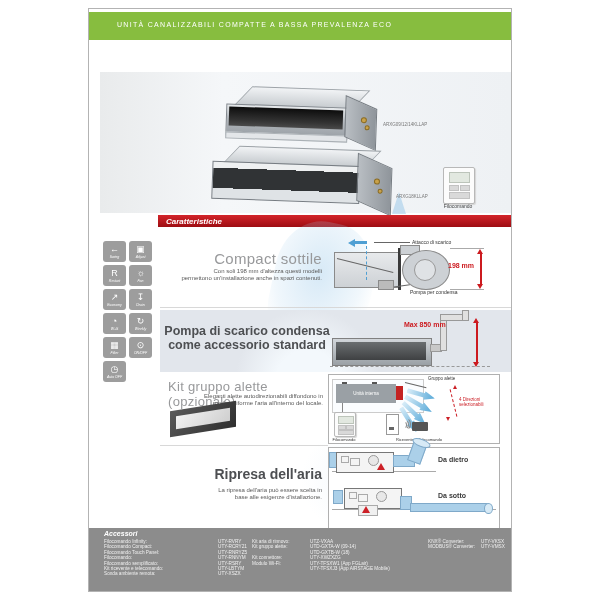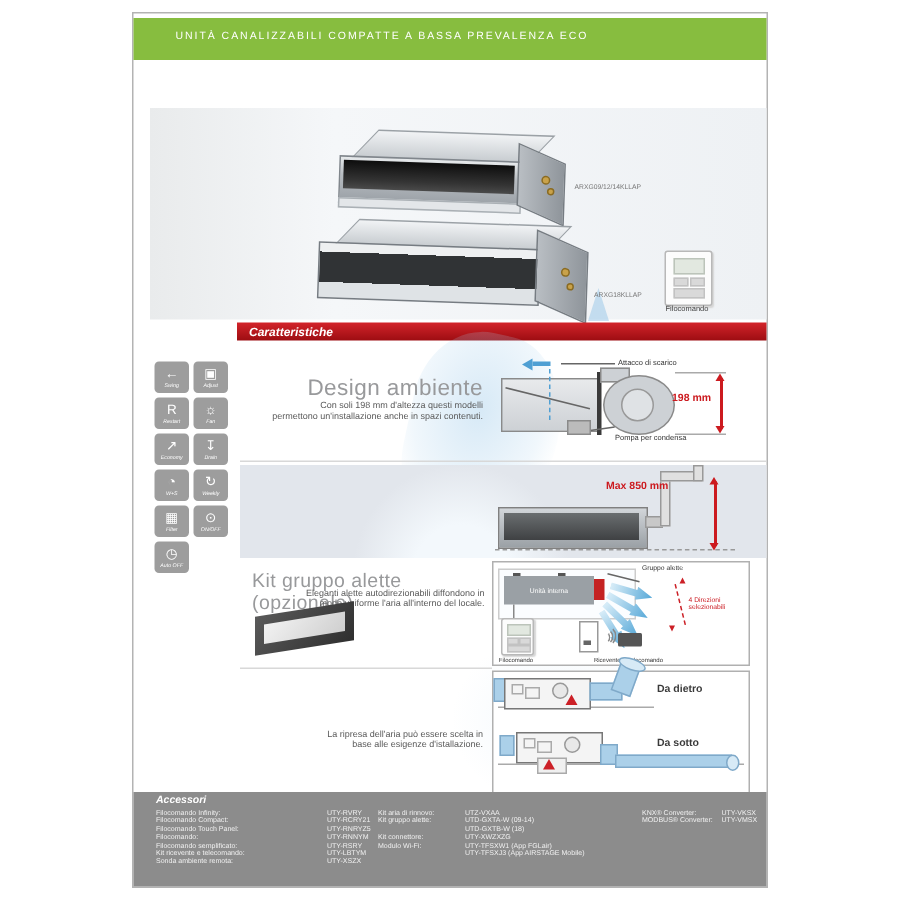--- a/index.html
+++ b/index.html
@@ -204,21 +204,21 @@
       <div class="fi">
         <span class="g">⊙</span>
         <span class="l">ON/OFF</span>
       </div>
       <div class="fi">
         <span class="g">◷</span>
         <span class="l">Auto OFF</span>
       </div>
     </div>
 
-  <div class="h-light" style="left:165px;top:250px;width:157px;text-align:right;font-size:15px;">Design ambiente</div>
+  <div class="h-light" style="left:165px;top:250px;width:157px;text-align:right;font-size:15px;">Compact sottile</div>
   <div class="body-txt" style="left:165px;top:268px;width:157px;">
     <span>Con soli 198 mm d'altezza questi modelli</span><br>
     <span>permettono un'installazione anche in spazi contenuti.</span>
   </div>
 
   <div>
     <div class="abs" style="left:334px;top:252px;width:64px;height:34px;border:1px solid #8a8a8a;background:linear-gradient(180deg,#e8eaec,#cdd1d5);"></div>
     <div class="pline" style="left:337px;top:258px;width:58px;transform:rotate(14deg);"></div>
     <div class="abs" style="left:398px;top:248px;width:3px;height:42px;background:#3a3a3a;"></div>
     <div class="abs" style="left:400px;top:245px;width:18px;height:8px;border:1px solid #8a8a8a;background:#cdd1d5;"></div>
@@ -241,20 +241,24 @@
       <div class="up"></div>
         <div class="ln"></div>
         <div class="dn"></div>
     </div>
     <div class="rlabel" style="left:448px;top:262px;">198 mm</div>
   </div>
 
   <div class="divider" style="left:160px;top:307px;width:351px;"></div>
 
   <div class="band2"></div>
+  <div class="h-dark" style="left:162px;top:325px;width:170px;text-align:center;font-size:12.5px;line-height:13.5px;">
+    <span>Pompa di scarico condensa</span><br>
+    <span>come accessorio standard</span>
+  </div>
   <div>
     <div class="abs" style="left:332px;top:338px;width:98px;height:26px;border:1px solid #808archives;border:1px solid #808080;background:linear-gradient(180deg,#d2d6da,#9aa0a5);"></div>
     <div class="abs" style="left:336px;top:342px;width:90px;height:18px;background:linear-gradient(180deg,#6a6e70,#3f4143);"></div>
     <div class="abs" style="left:430px;top:344px;width:10px;height:6px;border:1px solid #999;background:#c8c8c8;"></div>
     <div class="abs" style="left:440px;top:318px;width:5px;height:31px;border:1px solid #999;background:#e0e0e0;"></div>
     <div class="abs" style="left:440px;top:314px;width:26px;height:5px;border:1px solid #999;background:#e0e0e0;"></div>
     <div class="abs" style="left:462px;top:310px;width:5px;height:9px;border:1px solid #999;background:#e0e0e0;"></div>
     <div class="varrow" style="left:472px;top:318px;height:49px;">
       <div class="up"></div>
         <div class="ln"></div>
@@ -310,20 +314,21 @@
     <div class="abs" style="left:389px;top:427px;width:5px;height:3px;background:#666;"></div>
     <div class="wave" style="left:399px;top:421px;width:6px;height:6px;"></div>
     <div class="wave" style="left:398px;top:419px;width:9px;height:9px;"></div>
     <div class="wave" style="left:397px;top:417px;width:12px;height:12px;"></div>
     <div class="abs" style="left:412px;top:422px;width:16px;height:9px;background:#555;border-radius:1px;"></div>
     <div class="t" style="left:378px;top:437px;width:82px;text-align:center;font-size:4px;color:#333;">Ricevente + Telecomando</div>
   </div>
 
   <div class="divider" style="left:160px;top:445px;width:168px;"></div>
 
+  <div class="h-dark" style="left:165px;top:466px;width:157px;text-align:right;font-size:14px;">Ripresa dell'aria</div>
   <div class="body-txt" style="left:165px;top:487px;width:157px;">
     <span>La ripresa dell'aria può essere scelta in</span><br>
     <span>base alle esigenze d'istallazione.</span>
   </div>
   <div class="diagbox" style="left:328px;top:447px;width:172px;height:88px;"></div>
   <div>
 
     <div class="abs" style="left:332px;top:471px;width:104px;border-top:1px solid #aaa;"></div>
     <div class="duct" style="left:329px;top:452px;width:9px;height:16px;"></div>
     <div class="abs" style="left:336px;top:452px;width:56px;height:19px;border:1px solid #777;background:#f4f4f4;"></div>

